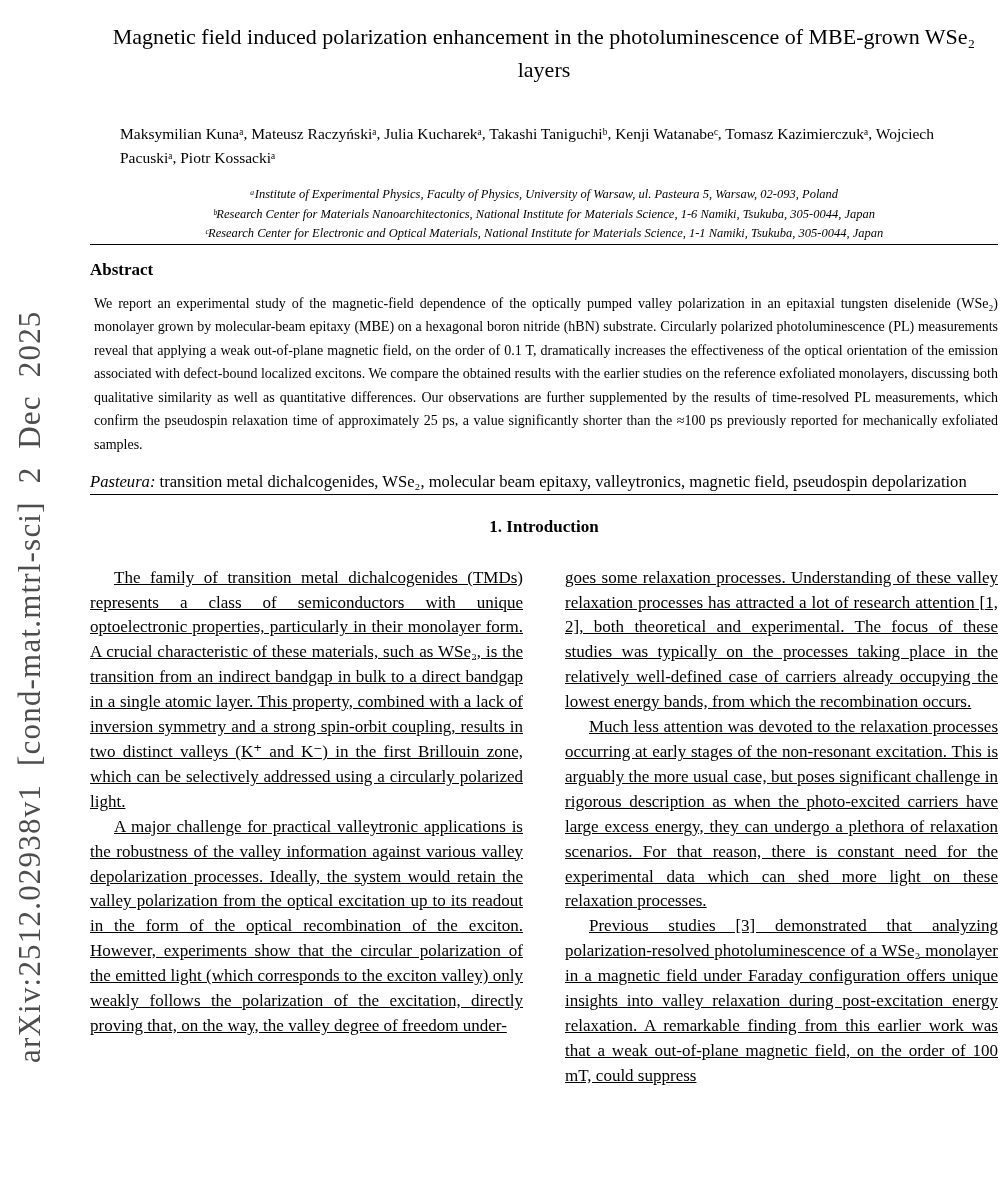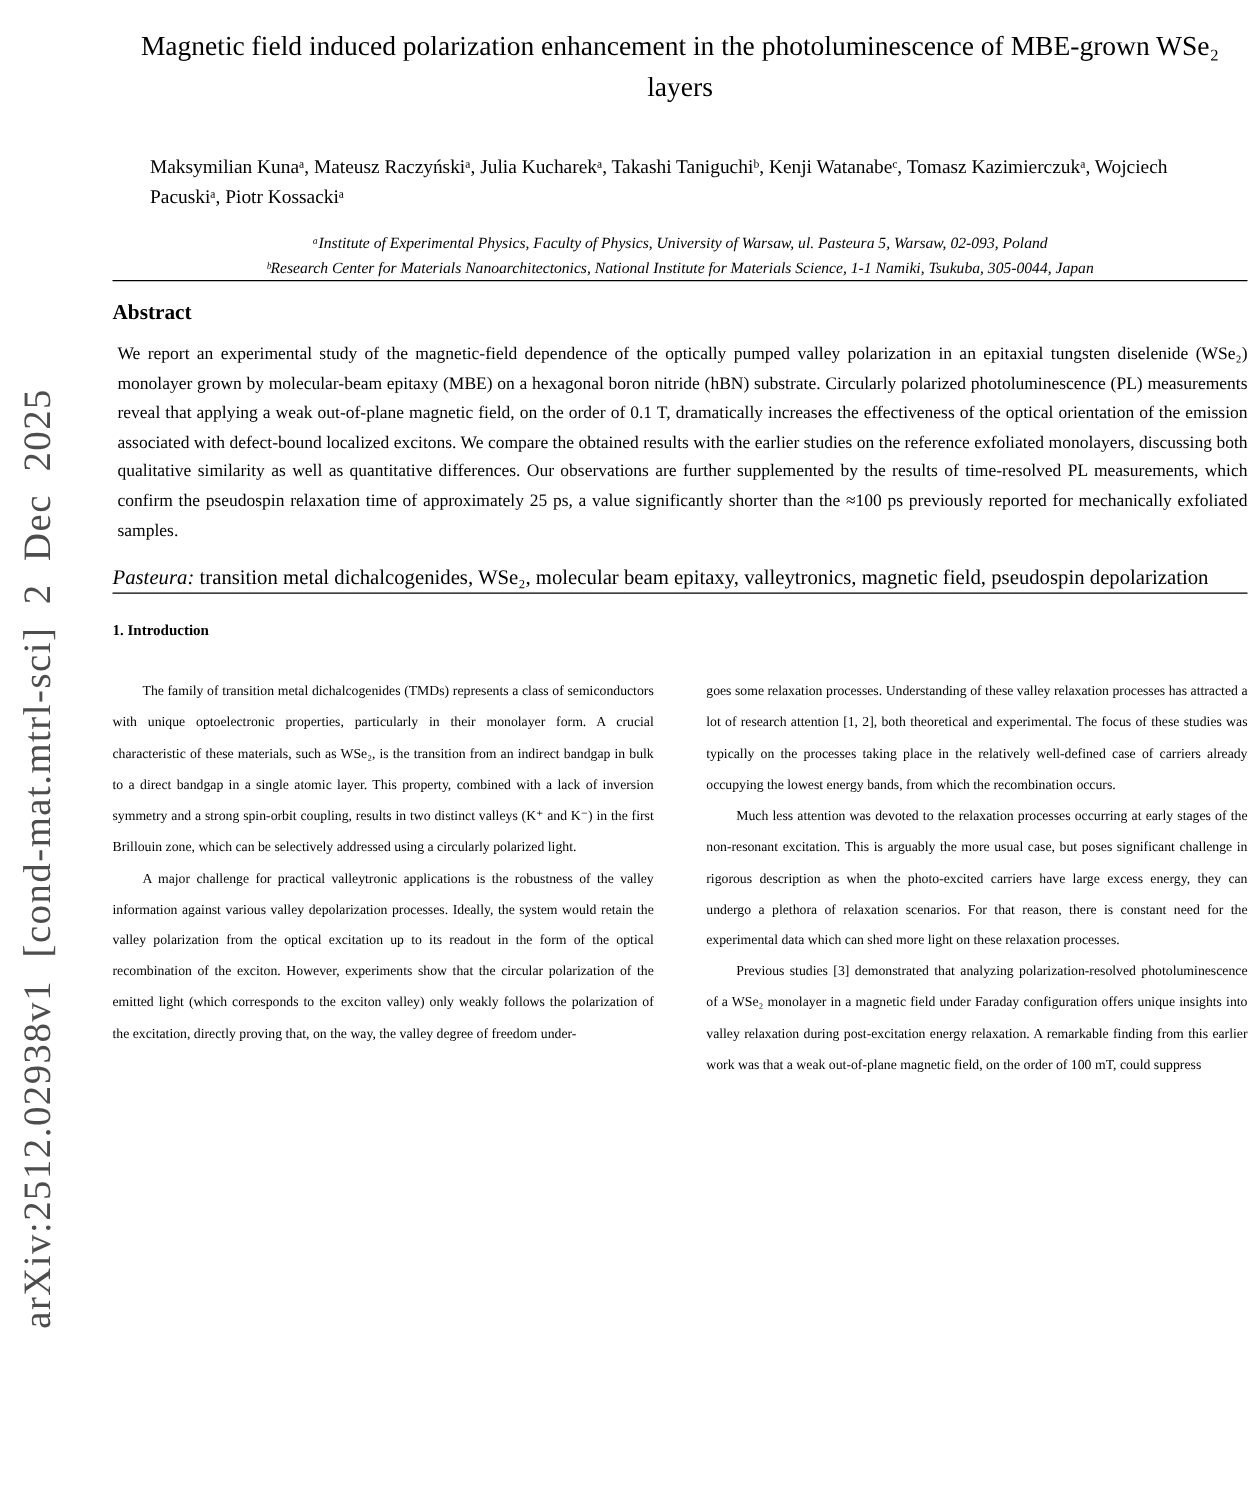--- a/index.html
+++ b/index.html
@@ -70,52 +70,55 @@
     text-align: justify;
   }
   .keywords {
     margin: 13px 0 0 0;
     font-size: 16.6px;
     line-height: 24px;
     text-align: left;
   }
   .keywords .kw-label { font-style: italic; }
   .section-heading {
-    font-size: 12px;
+    font-size: 17px;
     font-weight: bold;
     margin: 22px 0 0 0;
+    text-align: center;
   }
   .columns {
     margin-top: 29px;
     display: flex;
     gap: 42px;
-    font-size: 11px;
+    font-size: 17px;
     line-height: 24.9px;
     text-align: justify;
+    text-decoration: underline;
   }
   .col { flex: 1 1 0; min-width: 0; }
   .col p { margin: 0; }
   .col p.indent { text-indent: 24px; }
 </style>
 </head>
 <body>
 
 <div>
 
   <div class="arxiv-stamp">arXiv:2512.02938v1 [cond-mat.mtrl-sci] 2 Dec 2025</div>
 
   <div class="content">
 
     <h1 class="paper-title">Magnetic field induced polarization enhancement in the photoluminescence of MBE-grown WSe₂ layers</h1>
 
     <p class="authors">Maksymilian Kunaᵃ, Mateusz Raczyńskiᵃ, Julia Kucharekᵃ, Takashi Taniguchiᵇ, Kenji Watanabeᶜ, Tomasz Kazimierczukᵃ, Wojciech Pacuskiᵃ, Piotr Kossackiᵃ</p>
 
     <div class="affiliations">
       <p>ᵃInstitute of Experimental Physics, Faculty of Physics, University of Warsaw, ul. Pasteura 5, Warsaw, 02-093, Poland</p>
-      <p>ᵇResearch Center for Materials Nanoarchitectonics, National Institute for Materials Science, 1-1 Namiki, Tsukuba, 305-0044, Japan</p>
+      <p>ᵇResearch Center for Materials Nanoarchitectonics, National Institute for Materials Science, 1-6 Namiki, Tsukuba, 305-0044, Japan</p>
+      <p>ᶜResearch Center for Electronic and Optical Materials, National Institute for Materials Science, 1-1 Namiki, Tsukuba, 305-0044, Japan</p>
     </div>
 
     <hr class="rule rule-top">
 
     <section>
       <h2 class="abstract-heading">Abstract</h2>
       <p class="abstract-text">We report an experimental study of the magnetic-field dependence of the optically pumped valley polarization in an epitaxial tungsten diselenide (WSe₂) monolayer grown by molecular-beam epitaxy (MBE) on a hexagonal boron nitride (hBN) substrate. Circularly polarized photoluminescence (PL) measurements reveal that applying a weak out-of-plane magnetic field, on the order of 0.1 T, dramatically increases the effectiveness of the optical orientation of the emission associated with defect-bound localized excitons. We compare the obtained results with the earlier studies on the reference exfoliated monolayers, discussing both qualitative similarity as well as quantitative differences. Our observations are further supplemented by the results of time-resolved PL measurements, which confirm the pseudospin relaxation time of approximately 25 ps, a value significantly shorter than the ≈100 ps previously reported for mechanically exfoliated samples.</p>
       <p class="keywords">
         <span class="kw-label">Pasteura:</span>
         <span>transition metal dichalcogenides, WSe₂, molecular beam epitaxy, valleytronics, magnetic field, pseudospin depolarization</span>

